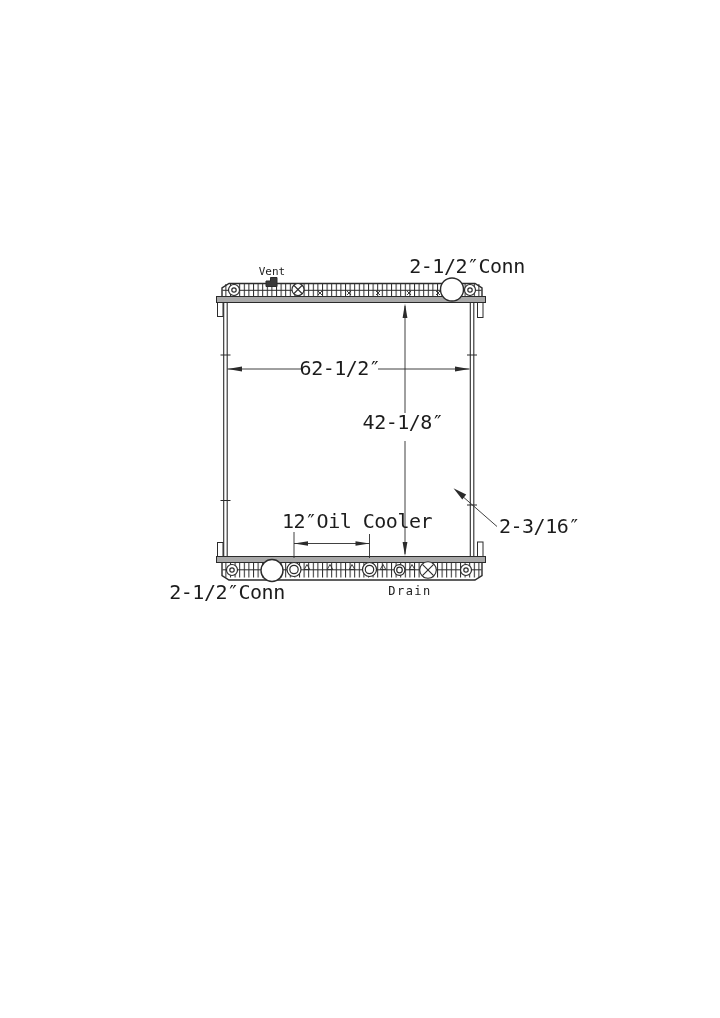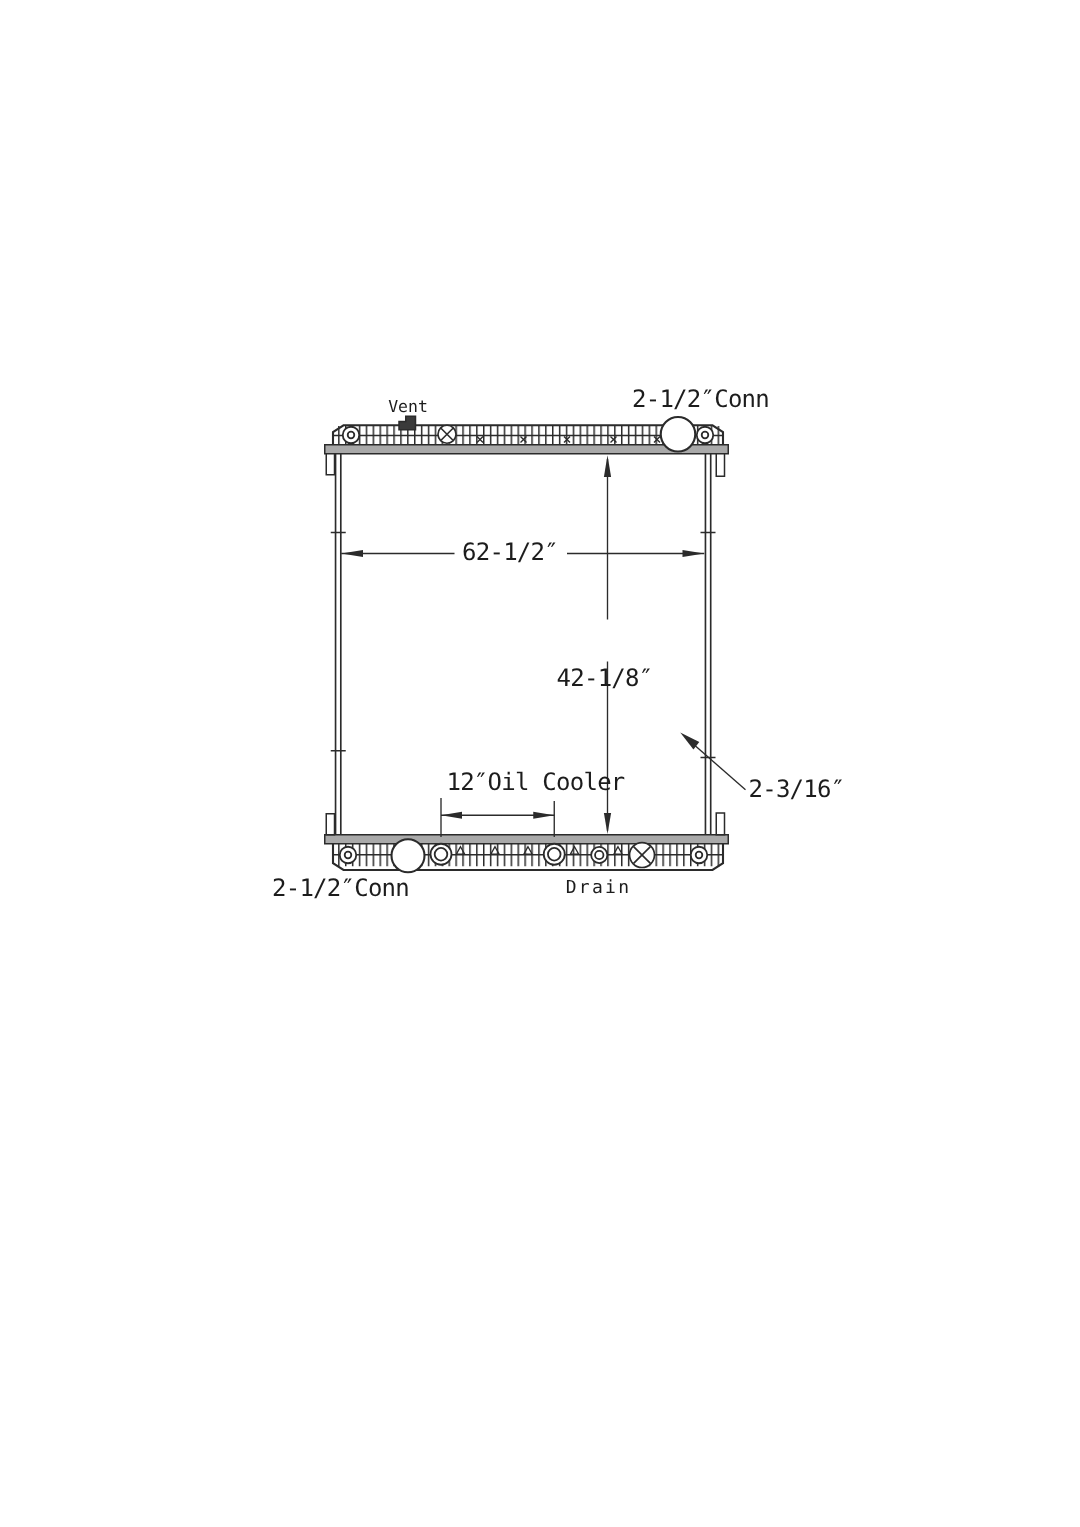--- a/index.html
+++ b/index.html
@@ -20,21 +20,21 @@
   #drawing-svg {
     position: absolute;
     left: 0;
     top: 0;
   }
   .lbl {
     position: absolute;
     white-space: nowrap;
     color: #1c1c1c;
     transform: translate(-50%, -50%);
-    font-size: 16px;
+    font-size: 20px;
     letter-spacing: -0.5px;
   }
   .lbl.small {
     font-size: 11px;
     letter-spacing: 0px;
   }
   .lbl.drain {
     font-size: 12px;
     letter-spacing: 1.5px;
   }
@@ -186,23 +186,23 @@
       <polygon points="453.5,488.3 466.2,494.6 462.3,499.6" fill="#2b2b2b" stroke="none"></polygon>
     </g>
   </svg>
 
   <span class="lbl small" style="left:272px; top:271px;">Vent</span>
 
   <span class="lbl" style="left:467px; top:266px;">2-1/2″Conn</span>
 
   <span class="lbl" style="left:340px; top:368px;">62-1/2″</span>
 
-  <span class="lbl" style="left:403px; top:452px;text-align:center;">42-1/8″</span>
+  <span class="lbl" style="left:403px; top:422px;text-align:center;">42-1/8″</span>
 
   <span class="lbl" style="left:357px; top:521px;">12″Oil Cooler</span>
 
   <span class="lbl left-anchor" style="left:499px; top:526px;text-align:right;">2-3/16″</span>
 
   <span class="lbl" style="left:227px; top:592px;">2-1/2″Conn</span>
 
-  <span class="lbl drain" style="left:399px; top:591px;">Drain</span>
+  <span class="lbl drain" style="left:410px; top:591px;">Drain</span>
 
 </div>
 
 </body></html>

